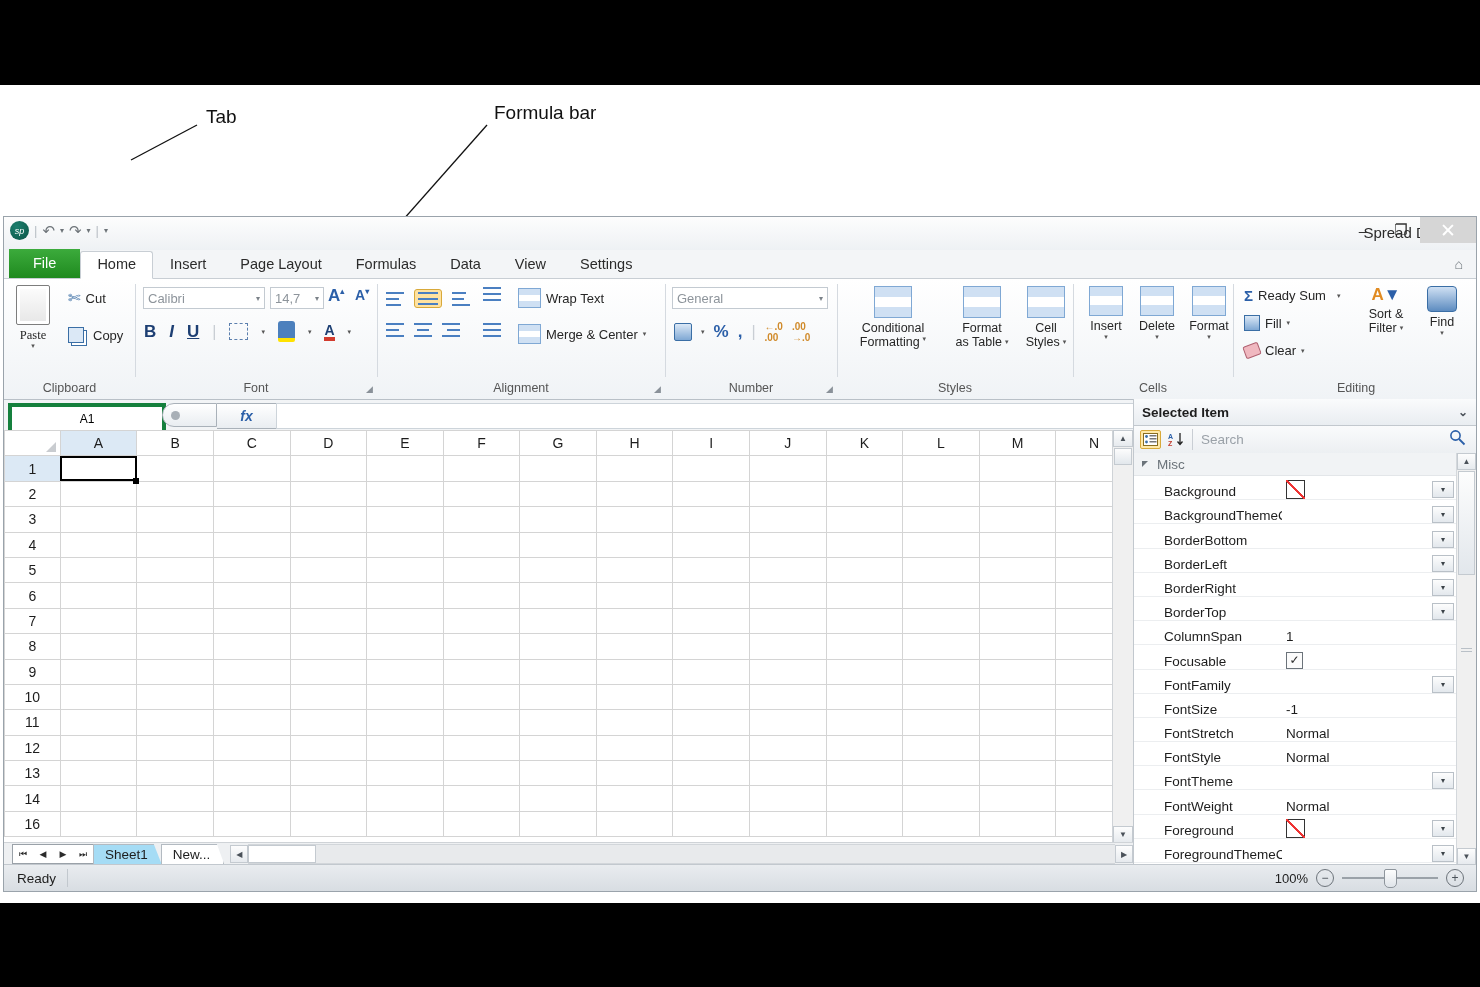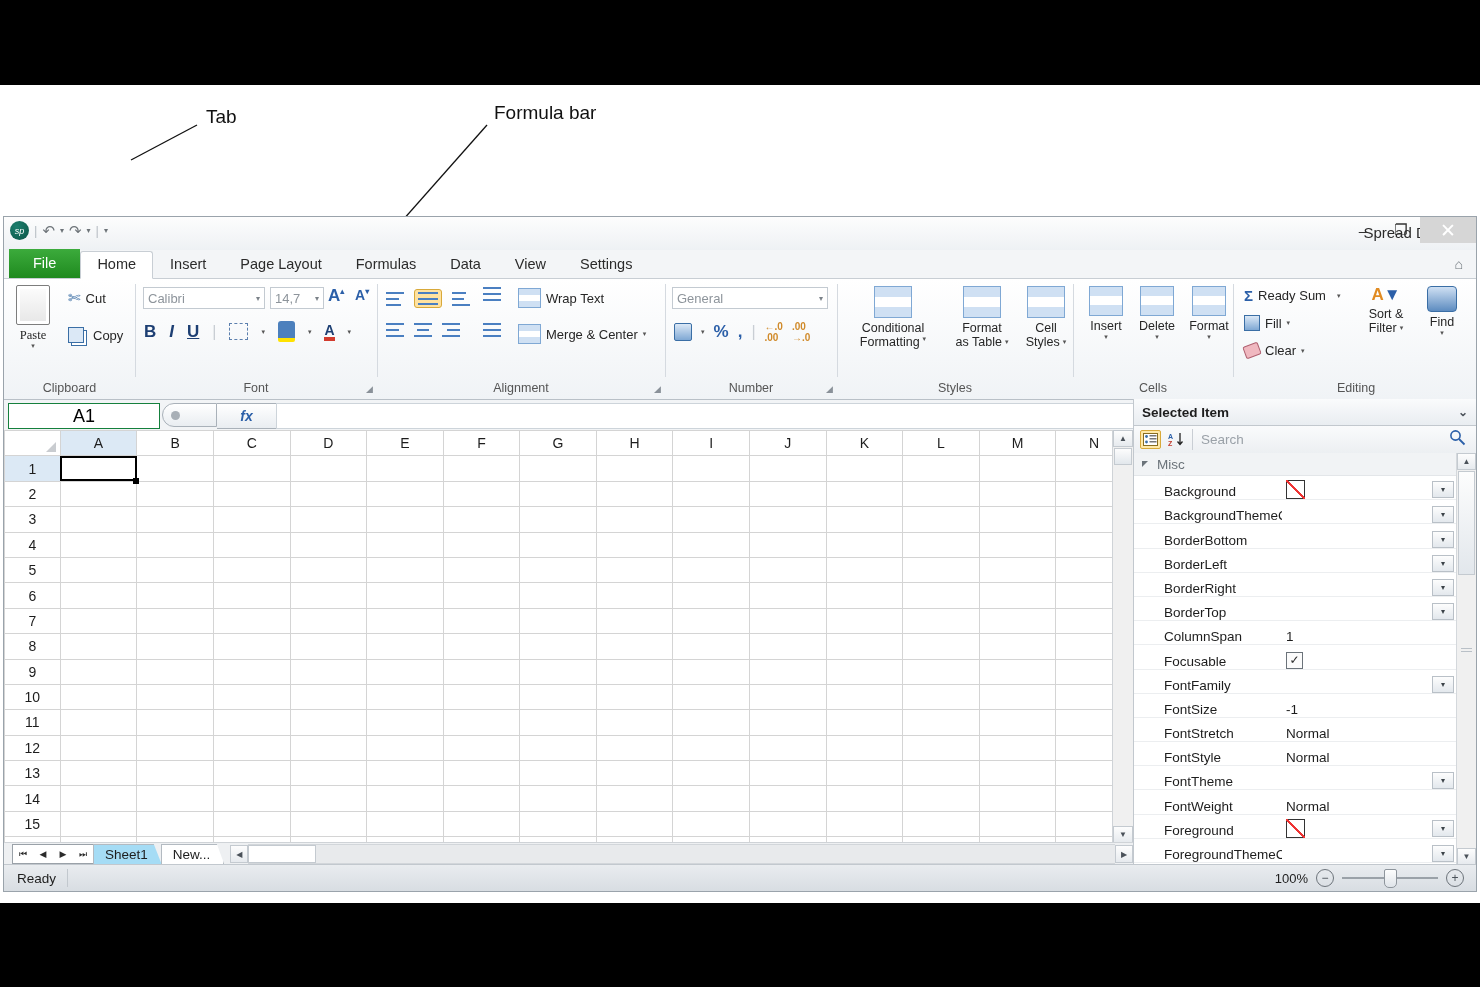--- a/index.html
+++ b/index.html
@@ -59,21 +59,21 @@
            background-image:linear-gradient(#cfe0f3 33%,transparent 33%,transparent 66%,#cfe0f3 66%);}
   .algico{width:18px;height:14px;display:flex;flex-direction:column;justify-content:space-between;}
   .algico i{display:block;height:2px;background:#4a7fc1;}
   .combo{height:22px;border:1px solid #c3cad1;background:#fff;display:flex;align-items:center;
          padding:0 4px;font-size:13px;color:#8d949b;box-sizing:border-box;}
   .combo .cc{margin-left:auto;font-size:8px;color:#7b8289;}
 
   
   .fbar{position:relative;height:31px;background:#f2f4f6;border-bottom:1px solid #c3cad1;}
   .namebox{position:absolute;left:4px;top:3px;width:150px;height:24px;background:#fff;
-           border:1px solid #15803d;font-size:18px;display:flex;align-items:center;justify-content:center;}
+           border:4px solid #15803d;font-size:12px;display:flex;align-items:center;justify-content:center;}
   .nbdrop{position:absolute;left:158px;top:3px;width:55px;height:24px;
           border:1px solid #a9b1b9;border-radius:13px 0 0 13px;background:linear-gradient(#fff,#e9edf1);
           display:flex;align-items:center;justify-content:flex-start;padding-left:8px;box-sizing:border-box;}
   .nbdot{width:9px;height:9px;border-radius:50%;background:#a8afb6;}
   .fx{position:absolute;left:213px;top:3px;width:59px;height:24px;border:1px solid #a9b1b9;
       border-left:none;background:linear-gradient(#fff,#e9edf1);display:flex;align-items:center;
       justify-content:center;font-style:italic;font-weight:bold;font-size:14px;color:#2b5fa8;}
   .fin{position:absolute;left:272px;top:3px;right:40px;height:24px;background:#fff;border:1px solid #cdd4da;}
   .fcar{position:absolute;right:6px;top:3px;width:26px;height:24px;border:1px solid #b6bdc4;
         background:linear-gradient(#fff,#e4e9ee);display:flex;align-items:center;justify-content:center;
@@ -695,37 +695,20 @@
                 <td class="cell"></td>
                 <td class="cell"></td>
                 <td class="cell"></td>
                 <td class="cell"></td>
                 <td class="cell"></td>
                 <td class="cell"></td>
                 <td class="cell"></td>
                 <td class="cell"></td>
               </tr>
             <tr>
-                <th class="rowh">15</th>
-              <td class="cell"></td>
-                <td class="cell"></td>
-                <td class="cell"></td>
-                <td class="cell"></td>
-                <td class="cell"></td>
-                <td class="cell"></td>
-                <td class="cell"></td>
-                <td class="cell"></td>
-                <td class="cell"></td>
-                <td class="cell"></td>
-                <td class="cell"></td>
-                <td class="cell"></td>
-                <td class="cell"></td>
-                <td class="cell"></td>
-              </tr>
-            <tr>
                 <th class="rowh">16</th>
               <td class="cell"></td>
                 <td class="cell"></td>
                 <td class="cell"></td>
                 <td class="cell"></td>
                 <td class="cell"></td>
                 <td class="cell"></td>
                 <td class="cell"></td>
                 <td class="cell"></td>
                 <td class="cell"></td>

